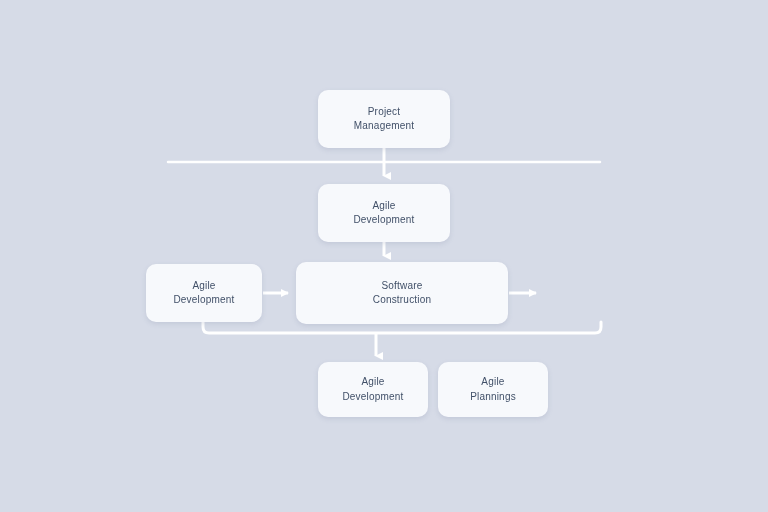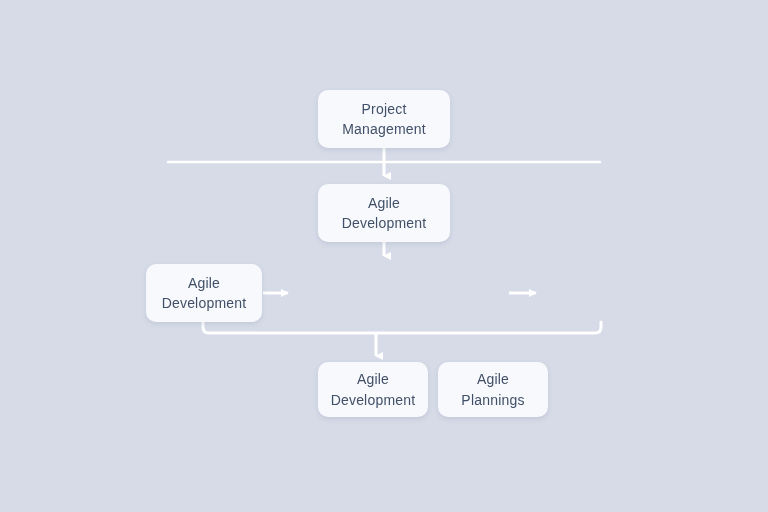--- a/index.html
+++ b/index.html
@@ -31,21 +31,21 @@
     position: absolute;
     box-sizing: border-box;
     background: #f7f9fc;
     border-radius: 10px;
     box-shadow: 0 2px 5px rgba(120,132,158,0.20);
     display: flex;
     align-items: center;
     justify-content: center;
     text-align: center;
     color: #415068;
-    font-size: 14px;
+    font-size: 10px;
     line-height: 1.45;
     letter-spacing: 0.2px;
     padding: 4px 6px;
   }
   .node-label {
     display: block;
     white-space: pre-line;
   }
   .node.clip .node-label {
     white-space: nowrap;
@@ -97,20 +97,24 @@
   <div class="node" id="node-agile-development-1">
     <span class="node-label">Agile
 Development</span>
   </div>
 
   <div class="node" id="node-agile-development-2">
     <span class="node-label">Agile
 Development</span>
   </div>
 
+  <div class="node" id="node-software-construction">
+    <span class="node-label">Software
+Construction</span>
+  </div>
 
 
   <div class="node" id="node-agile-development-4">
     <span class="node-label">Agile
 Development</span>
   </div>
 
   <div class="node" id="node-agile-plannings">
     <span class="node-label">Agile
 Plannings</span>

